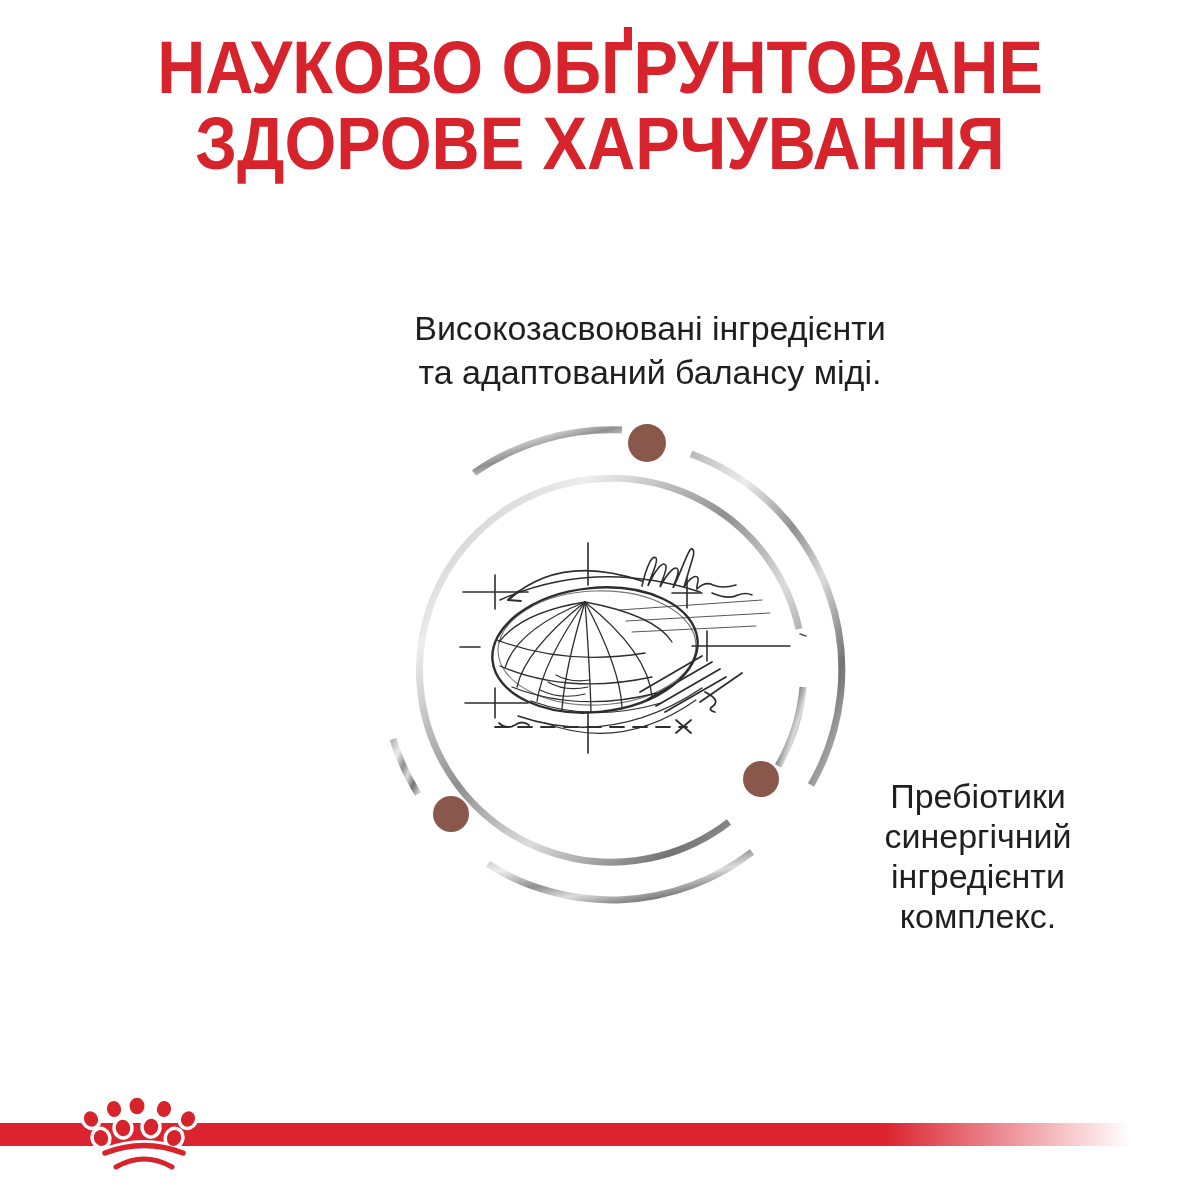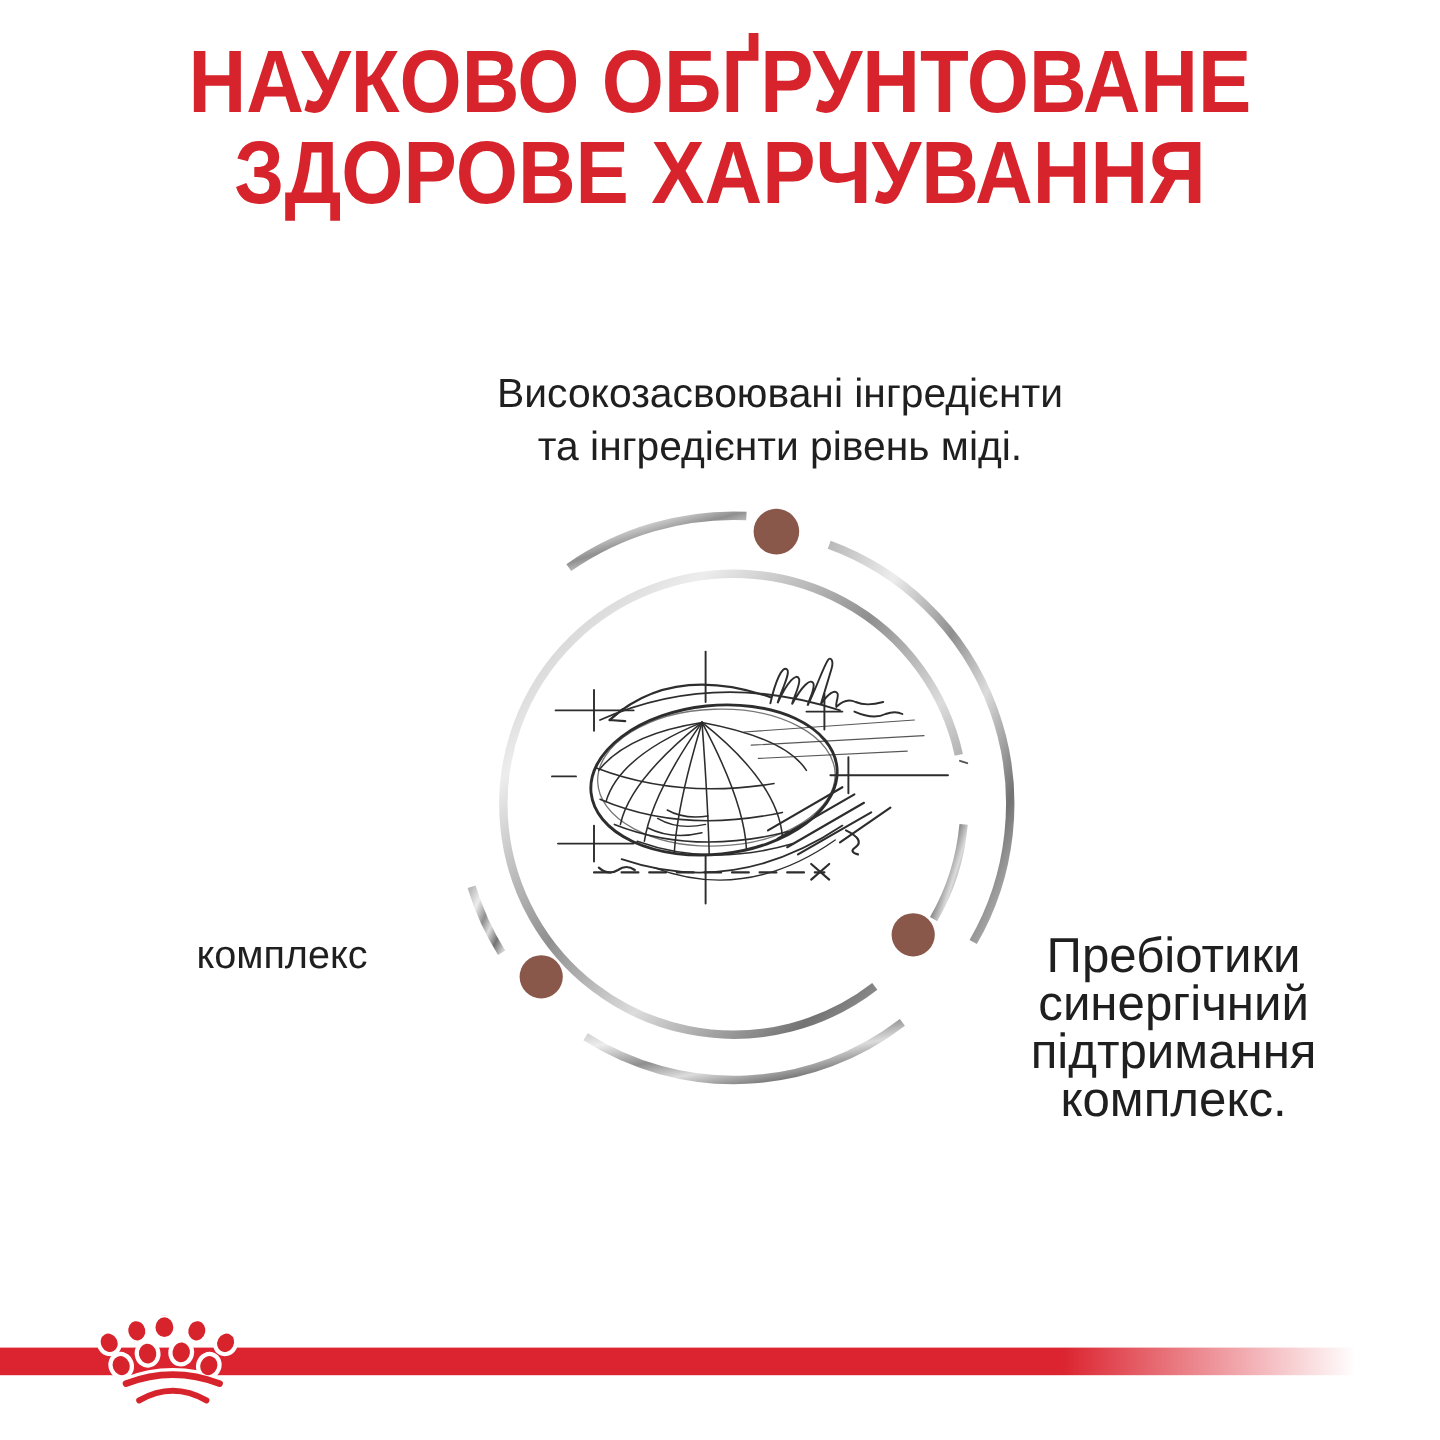--- a/index.html
+++ b/index.html
@@ -12,21 +12,21 @@
     position:absolute;top:30px;left:0;right:0;text-align:center;
     color:#d7242c;font-weight:bold;line-height:76px;font-size:74px;
     letter-spacing:0px;
   }
   .headline .hl{display:block;transform:scaleX(0.9);transform-origin:50% 50%;white-space:nowrap;}
   
   .benefit{position:absolute;color:#1f1f1f;text-align:center;}
   .benefit .ln{display:block;white-space:nowrap;}
   .benefit-top{top:306px;left:100px;width:1100px;font-size:34px;line-height:44px;}
   .benefit-left{top:776px;left:60px;width:350px;font-size:33px;line-height:40px;}
-  .benefit-right{top:776px;left:803px;width:350px;font-size:41px;line-height:40px;}
+  .benefit-right{top:776px;left:803px;width:350px;font-size:34px;line-height:40px;}
   
   #orbit-svg{position:absolute;left:0;top:0;}
   
   .brand-bar{
     position:absolute;top:1123px;left:0;width:1165px;height:23px;
     background:linear-gradient(90deg,#db2430 0%,#db2430 76%,rgba(219,36,48,0) 97%);
   }
   #crown-svg{position:absolute;left:80px;top:1096px;}
 </style>
 </head>
@@ -34,31 +34,30 @@
 
 <div id="canvas">
 
   <div class="headline">
     <span class="hl">НАУКОВО ОБҐРУНТОВАНЕ</span>
     <span class="hl">ЗДОРОВЕ ХАРЧУВАННЯ</span>
   </div>
 
   <div class="benefit benefit-top">
     <span class="ln">Високозасвоювані інгредієнти</span>
-    <span class="ln">та інгредієнти рівень міді.</span>
+    <span class="ln">та адаптований балансу міді.</span>
   </div>
 
   <div class="benefit benefit-left">
-    <span class="ln">комплекс</span>
   </div>
 
   <div class="benefit benefit-right">
     <span class="ln">Пребіотики</span>
     <span class="ln">синергічний</span>
-    <span class="ln">підтримання</span>
+    <span class="ln">інгредієнти</span>
     <span class="ln">комплекс.</span>
   </div>
 
   <svg id="orbit-svg" width="1200" height="1200" viewBox="0 0 1200 1200">
     <defs>
       <linearGradient id="silver" x1="0%" y1="0%" x2="100%" y2="100%">
         <stop offset="0%" stop-color="#b9b9b9"></stop>
         <stop offset="22%" stop-color="#ededed"></stop>
         <stop offset="45%" stop-color="#8f8f8f"></stop>
         <stop offset="62%" stop-color="#dcdcdc"></stop>

